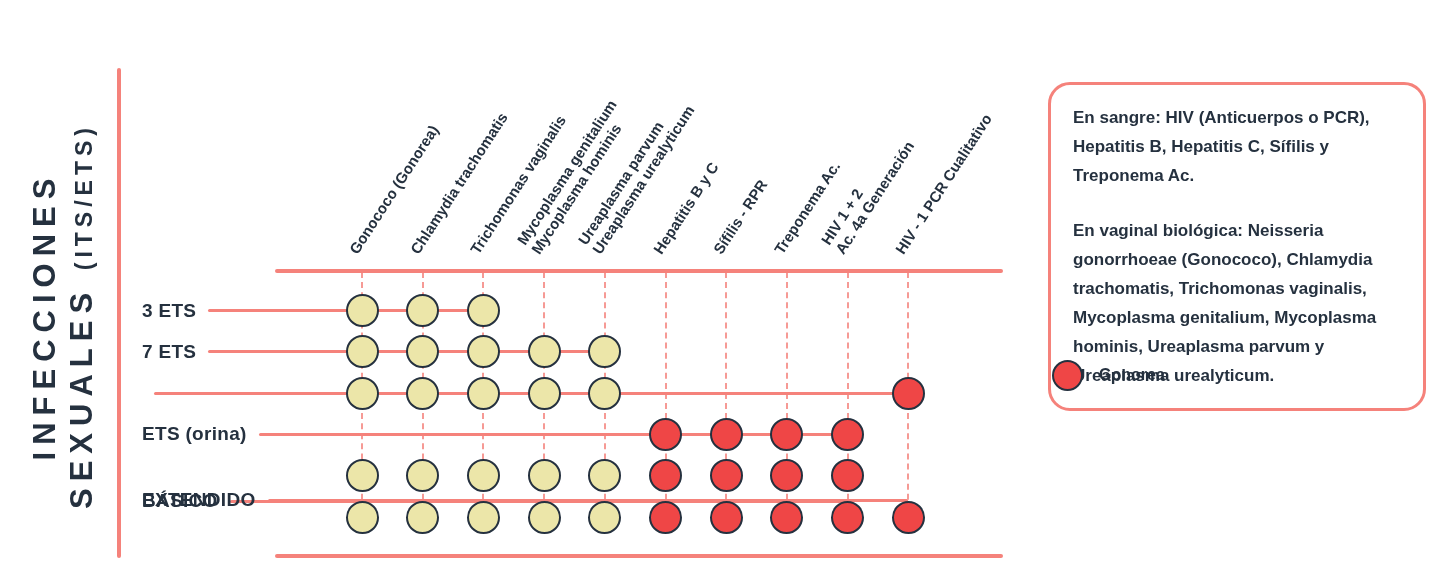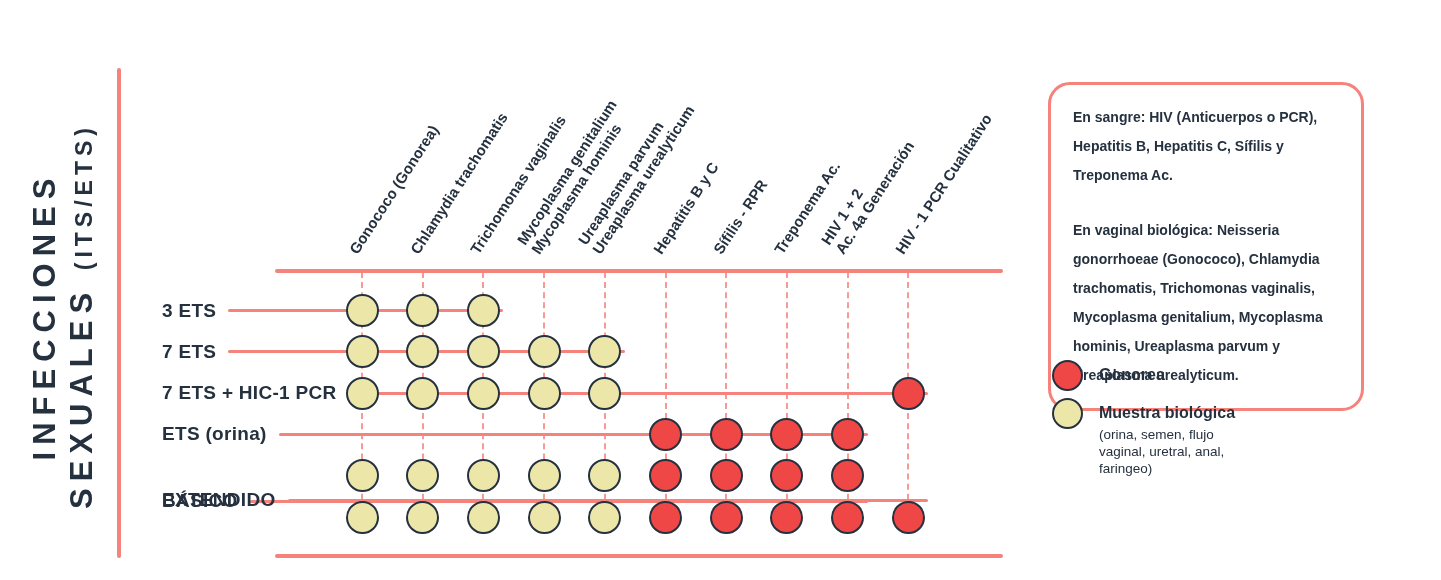--- a/index.html
+++ b/index.html
@@ -24,32 +24,32 @@
   .axis-top{top:269px;}
   .axis-bottom{top:554px;}
 
   
   .vdash{position:absolute;top:272px;height:258px;width:0;
     border-left:2px dashed var(--accent);opacity:.8;z-index:1;}
   .col-anchor{position:absolute;top:257px;width:0;height:0;}
   .col-label{position:absolute;left:0;bottom:0;transform:rotate(-57deg);
     transform-origin:0 100%;white-space:pre;font-size:15px;font-weight:bold;
     color:var(--navy);line-height:17px;}
-  .row-band{position:absolute;left:142px;height:34px;display:flex;align-items:center;z-index:2;margin-left:20px;}
+  .row-band{position:absolute;left:142px;height:34px;display:flex;align-items:center;z-index:2;}
   .row-label{font-size:19px;font-weight:bold;letter-spacing:.3px;white-space:nowrap;color:var(--navy);}
   .row-line{flex:1;height:3px;background:var(--accent);margin-left:12px;border-radius:2px;}
   .dot{position:absolute;width:33px;height:33px;border-radius:50%;
     border:2.5px solid var(--navy);z-index:3;}
   .dot.r{background:var(--red);}
   .dot.y{background:var(--yellow);}
 
   
-  .info-box{position:absolute;left:1048px;top:82px;width:316px;
+  .info-box{position:absolute;left:1048px;top:82px;width:378px;
     border:3px solid var(--accent);border-radius:22px;padding:18px 22px;
-    font-size:14px;line-height:29px;color:var(--navy);font-weight:600;}
+    font-size:17px;line-height:29px;color:var(--navy);font-weight:600;}
   .info-lead{font-weight:800;}
   .info-p2{margin-top:26px;}
 
   
   .legend-item{position:absolute;display:flex;align-items:flex-start;}
   .legend-circle{width:31px;height:31px;border-radius:50%;border:2.5px solid var(--navy);flex:none;}
   .legend-circle.r{background:var(--red);}
   .legend-circle.y{background:var(--yellow);}
   .legend-texts{margin-left:16px;padding-top:5px;}
   .legend-label{font-size:16px;font-weight:bold;color:var(--navy);line-height:20px;}
@@ -123,21 +123,20 @@
       <div class="row-band" style="top: 334.8px; width: 462.8px; text-align: right;">
         <div class="row-label">7 ETS</div>
         <div class="row-line"></div>
       </div>
       <div class="dot y" style="left: 345.5px; top: 335.3px;"></div>
       <div class="dot y" style="left: 406.2px; top: 335.3px;"></div>
       <div class="dot y" style="left: 466.9px; top: 335.3px;"></div>
       <div class="dot y" style="left: 527.6px; top: 335.3px;"></div>
       <div class="dot y" style="left: 588.3px; top: 335.3px;"></div>
       <div class="row-band" style="top: 376.1px; width: 766.3px;">
-        <div class="row-label">7 ETS + HIC-1 PCR</div>
         <div class="row-line"></div>
       </div>
       <div class="dot y" style="left: 345.5px; top: 376.6px;"></div>
       <div class="dot y" style="left: 406.2px; top: 376.6px;"></div>
       <div class="dot y" style="left: 466.9px; top: 376.6px;"></div>
       <div class="dot y" style="left: 527.6px; top: 376.6px;"></div>
       <div class="dot y" style="left: 588.3px; top: 376.6px;"></div>
       <div class="dot r" style="left: 891.8px; top: 376.6px;"></div>
       <div class="row-band" style="top: 417.4px; width: 705.6px;">
         <div class="row-label">ETS (orina)</div>
@@ -180,23 +179,14 @@
     <div><span class="info-lead">En sangre:</span><span> HIV (Anticuerpos o PCR), Hepatitis B, Hepatitis C, Sífilis y Treponema Ac.</span></div>
     <div class="info-p2"><span class="info-lead">En vaginal biológica:</span><span> Neisseria gonorrhoeae (Gonococo), Chlamydia trachomatis, Trichomonas vaginalis, Mycoplasma genitalium, Mycoplasma hominis, Ureaplasma parvum y Ureaplasma urealyticum.</span></div>
   </div>
 
   <div class="legend-item" style="left:1052px;top:360px;">
     <div class="legend-circle r"></div>
     <div class="legend-texts">
       <div class="legend-label">Gonorea</div>
     </div>
   </div>
-  <div class="legend-item" style="left:1052px;top:398px;">
-    <div class="legend-circle y"></div>
-    <div class="legend-texts">
-      <div class="legend-label">Muestra biológica</div>
-      <div class="legend-sub">(orina, semen, flujo
-vaginal, uretral, anal,
-faringeo)</div>
-    </div>
-  </div>
 
 </div>
 
 </body></html>

